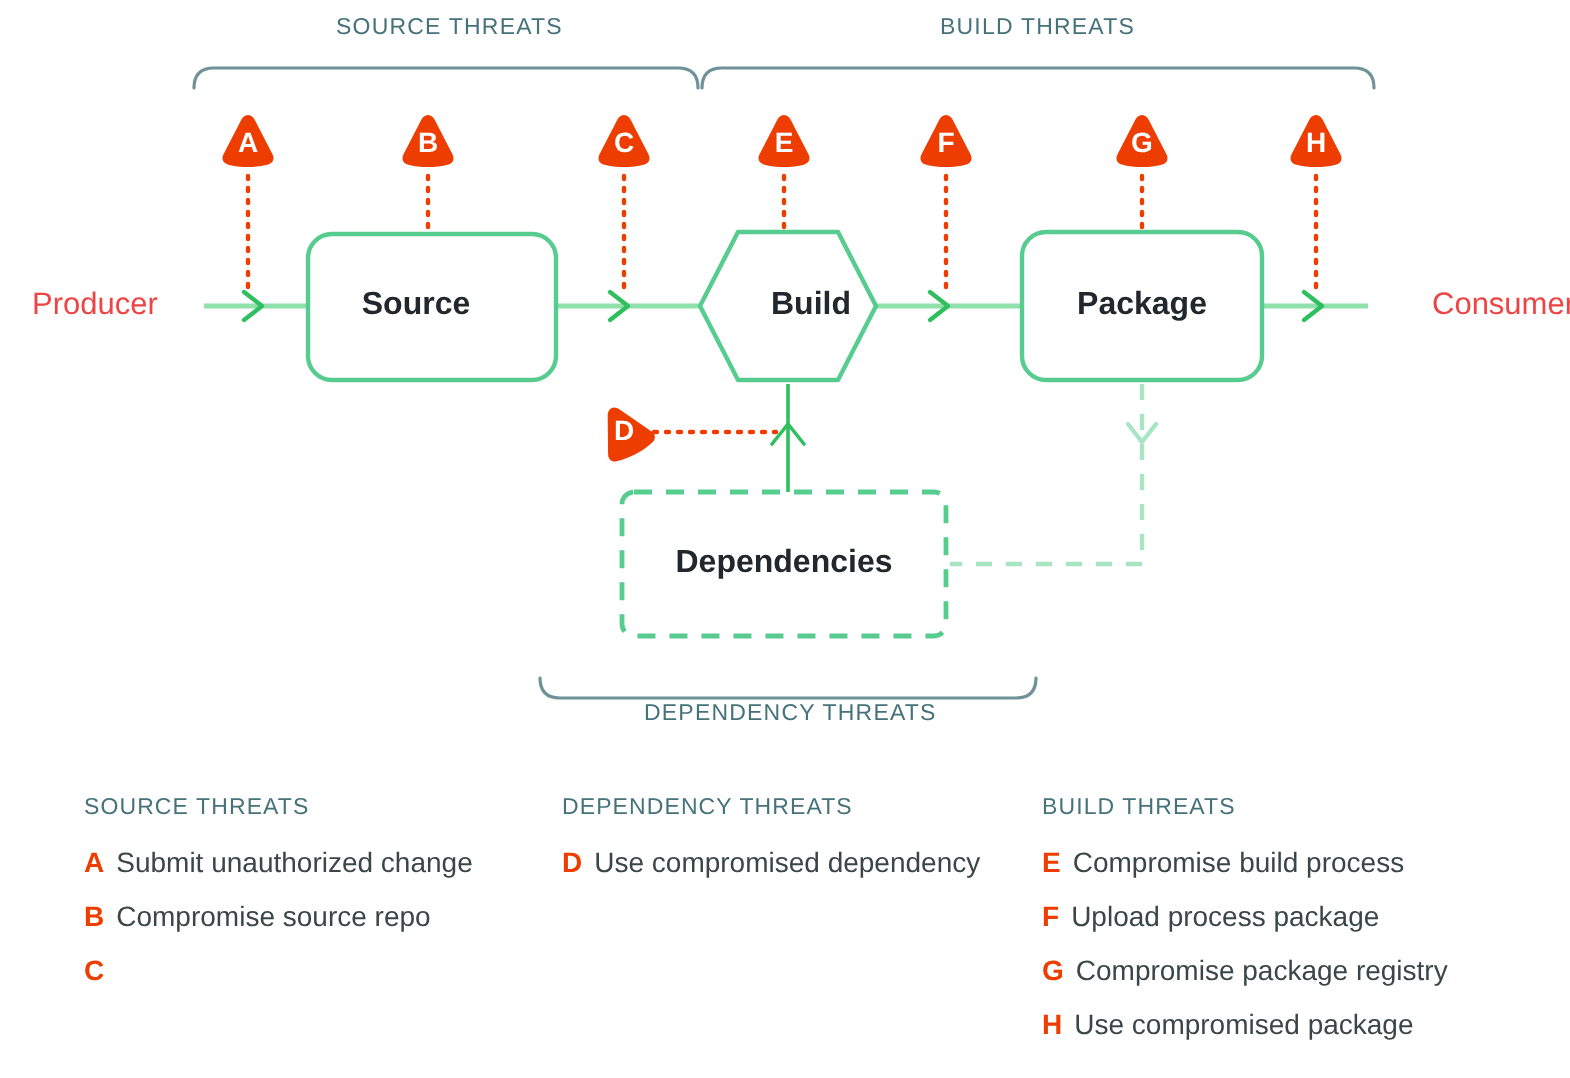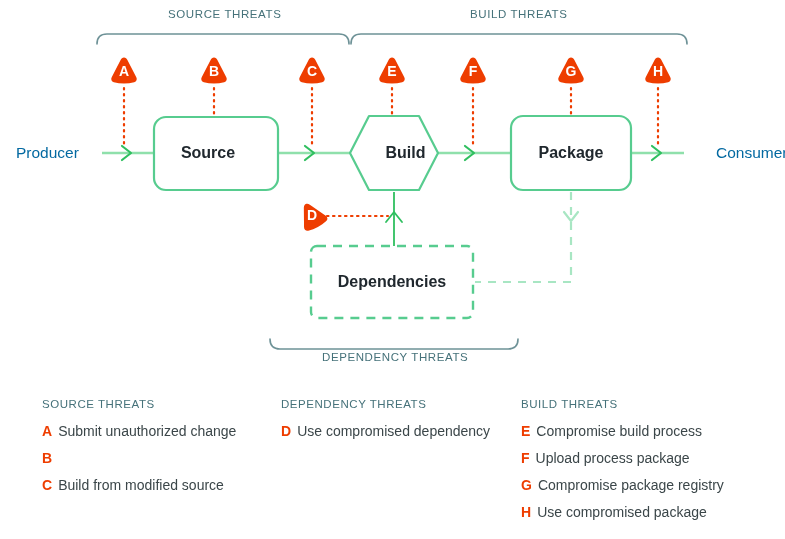--- a/index.html
+++ b/index.html
@@ -27,21 +27,21 @@
     font-size:16px;
     font-weight:700;
     color:#20282e;
     white-space:nowrap;
     text-align:center;
   }
   .endpoint-label{
     position:absolute;
     font-size:15.5px;
     font-weight:400;
-    color:#0369a1;
+    color:#ef4444;
     white-space:nowrap;
   }
 
   
   .marker{
     position:absolute;
     width:32px;height:32px;
   }
   .marker .mk-letter{
     position:absolute;left:0;right:0;top:8px;
@@ -213,24 +213,24 @@
   <div class="legend">
 
     <div class="legend-col c1">
       <div class="legend-head">SOURCE THREATS</div>
       <div class="legend-item">
         <span class="lk">A</span>
         <span class="lt">Submit unauthorized change</span>
       </div>
       <div class="legend-item">
         <span class="lk">B</span>
+        <span class="lt">Compromise source repo</span>
       </div>
       <div class="legend-item">
         <span class="lk">C</span>
-        <span class="lt">Build from modified source</span>
       </div>
     </div>
 
     <div class="legend-col c2">
       <div class="legend-head">DEPENDENCY THREATS</div>
       <div class="legend-item">
         <span class="lk">D</span>
         <span class="lt">Use compromised dependency</span>
       </div>
     </div>

